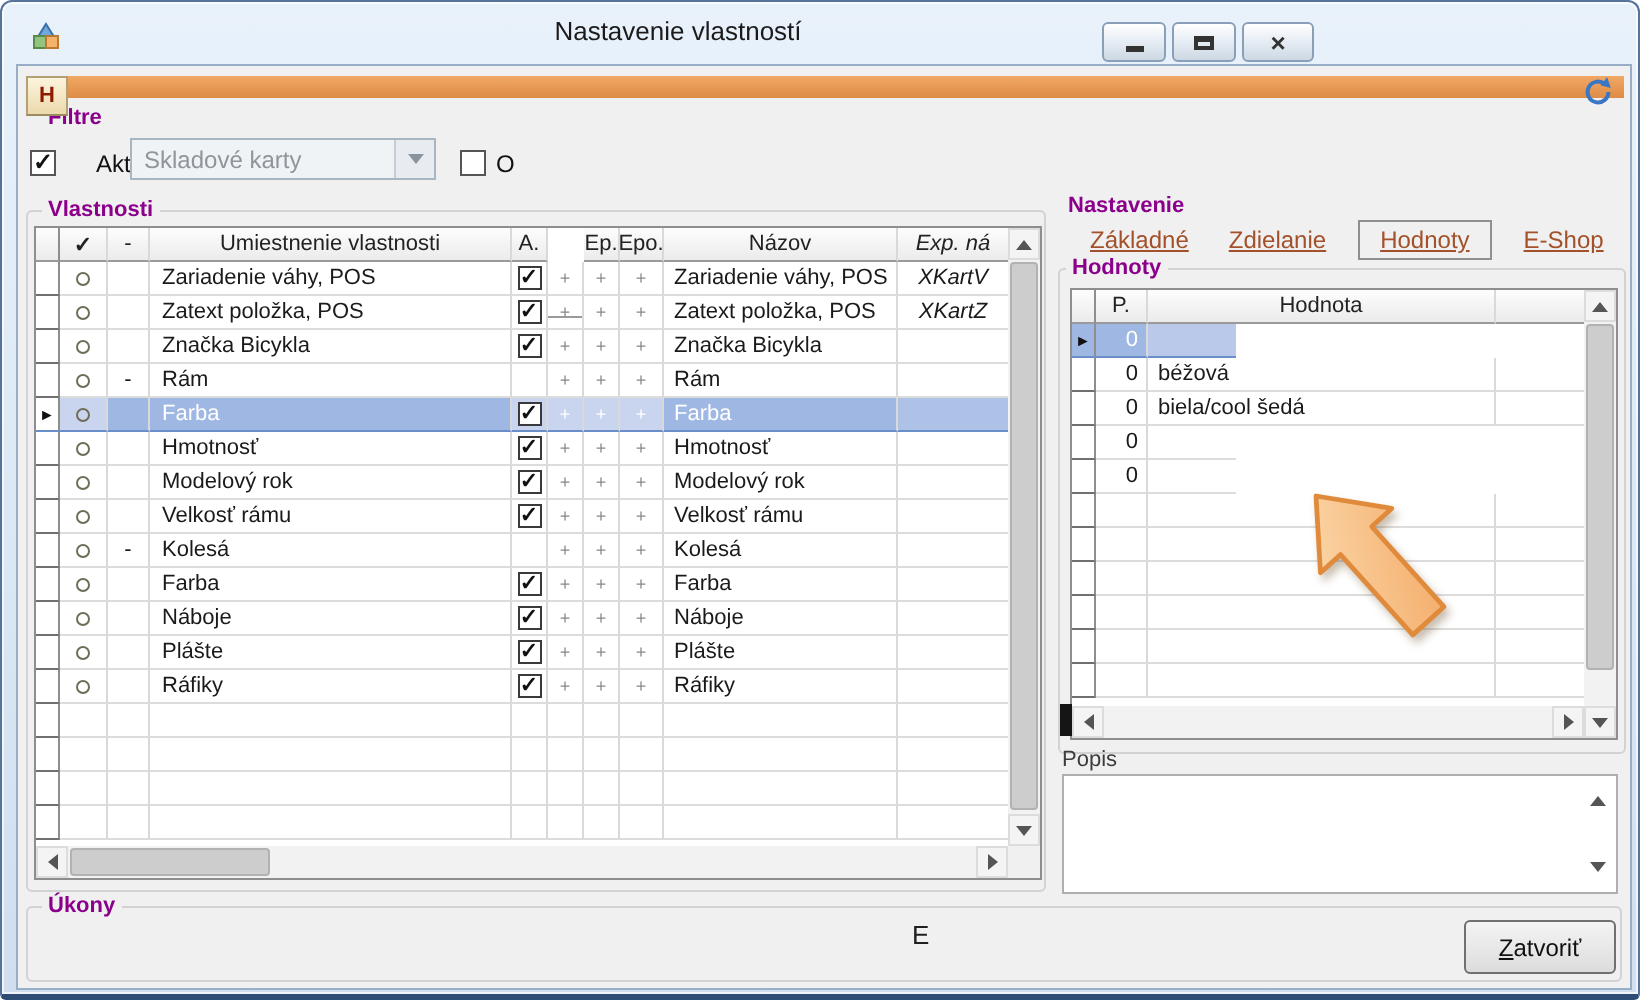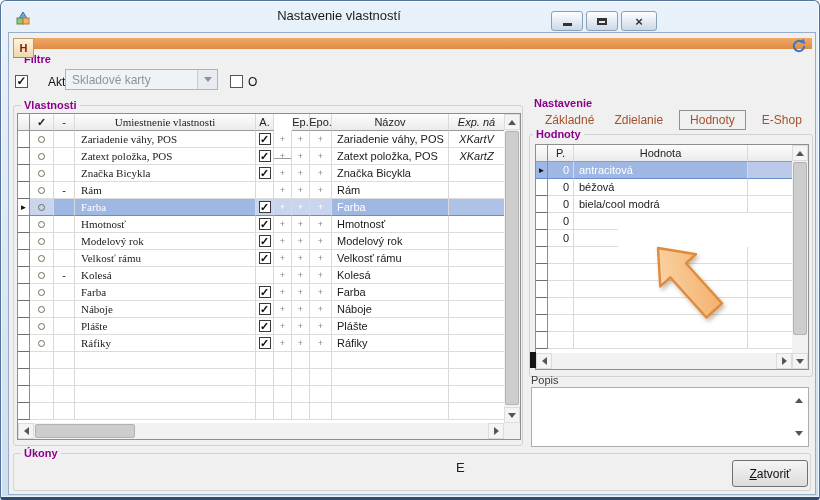--- a/index.html
+++ b/index.html
@@ -42,21 +42,21 @@
   .tri-r{width:0;height:0;border:4px solid transparent;border-left:5px solid #555;margin-left:4px;}
   
   .twrap{position:absolute;border:1px solid #8e8e8e;background:#fff;box-sizing:content-box;}
   .trow,.thead{display:flex;height:17px;box-sizing:border-box;}
   .thead .c{background:linear-gradient(#fdfdfd,#ebebeb);border-bottom:1px solid #9a9a9a;color:#222;
             font-size:11px;display:flex;align-items:center;justify-content:center;}
   .c{box-sizing:border-box;border-right:1px solid #d9d9d9;border-bottom:1px solid #dcdcdc;font-size:11px;
      display:flex;align-items:center;justify-content:center;overflow:hidden;white-space:nowrap;color:#1a1a1a;}
   .ci{width:12px;border-right:1px solid #8e8e8e;border-bottom:1px solid #707070;background:#fff;}
   .cc{width:24px;}.cd{width:21px;}
-  .cn{width:181px;justify-content:flex-start;padding-left:6px;font-family:Liberation Serif, serif;}
+  .cn{width:181px;justify-content:flex-start;padding-left:6px;}
   .ca{width:18px;}.cp{width:18px;color:#8a8a8a;font-size:9px;}.cpo{width:22px;color:#8a8a8a;font-size:9px;text-align:center;}
   .cz{width:117px;justify-content:flex-start;padding-left:5px;}
   .ce{width:55px;border-right:none;font-style:italic;}
   .ri{width:12px;border-right:1px solid #8e8e8e;border-bottom:1px solid #707070;background:#fff;}
   .rp{width:26px;justify-content:flex-end;padding-right:4px;}
   .rv{width:174px;justify-content:flex-start;padding-left:5px;}
   .rx{width:44px;border-right:none;}
   .oc{width:5px;height:5px;border:1px solid #6e6e58;border-radius:50%;}
   .gcb{width:12px;height:12px;background:#fff;border:1px solid #3a3a3a;display:flex;align-items:center;
        justify-content:center;font-size:11px;font-weight:bold;color:#111;line-height:10px;box-sizing:border-box;}
@@ -67,21 +67,21 @@
   .sel .ce{background:#aec2e8;}
   .sel .rx{background:#bac9ea;}
   .chkhdr{color:#777;font-weight:bold;}
   
   .sb{position:absolute;background:#f2f2f2;}
   .sbbtn{position:absolute;width:16px;height:16px;background:#f4f4f4;border:1px solid #dcdcdc;box-sizing:border-box;
          display:flex;align-items:center;justify-content:center;}
   .sbthumb{position:absolute;background:#cdcdcd;border:1px solid #b2b2b2;box-sizing:border-box;border-radius:2px;}
   
   .tabs{position:absolute;left:534px;top:109px;display:flex;align-items:center;font-size:12px;color:#a3512b;}
-  .tab{padding:2px 10px;}
+  .tab{padding:2px 10px;text-decoration:underline;}
   .tab.active{border:1px solid #8f8f8f;background:#f0f0f0;margin:0 6px;}
   .popislabel{position:absolute;font-size:11px;color:#3c3c3c;text-align:center;}
   .popis{position:absolute;left:530px;top:386px;width:278px;height:60px;background:#fff;border:1px solid #aeaeae;box-sizing:border-box;}
   .ebtn{position:absolute;left:731px;top:459px;width:74px;height:25px;border:1px solid #707070;border-radius:3px;
         background:linear-gradient(#f4f4f4,#dcdcdc);font-size:12px;color:#111;display:flex;align-items:center;justify-content:center;}
   .etext{position:absolute;left:455px;top:459px;font-size:13px;color:#202020;}
   .blackblk{position:absolute;left:529px;top:351px;width:6px;height:16px;background:#151515;}
 </style>
 </head>
 <body>
@@ -445,33 +445,32 @@
       <div class="c rp" style="justify-content:center;padding-right:0;">P.</div>
       <div class="c rv" style="justify-content:center;padding-left:0;">Hodnota</div>
       <div class="c rx"></div>
     </div>
     <div>
         <div class="trow sel">
           <div class="c ri">
             <span class="ptr">►</span>
           </div>
      <div class="c rp">0</div>
-          <div class="c rv">antracitová</div>
           <div class="c rx"></div>
         </div>
         <div class="trow">
           <div class="c ri"></div>
      <div class="c rp">0</div>
           <div class="c rv">béžová</div>
           <div class="c rx"></div>
         </div>
         <div class="trow">
           <div class="c ri"></div>
      <div class="c rp">0</div>
-          <div class="c rv">biela/cool modrá</div>
+          <div class="c rv">biela/cool šedá</div>
           <div class="c rx"></div>
         </div>
         <div class="trow">
           <div class="c ri"></div>
      <div class="c rp">0</div>
           <div class="c rx"></div>
         </div>
         <div class="trow">
           <div class="c ri"></div>
      <div class="c rp">0</div>

